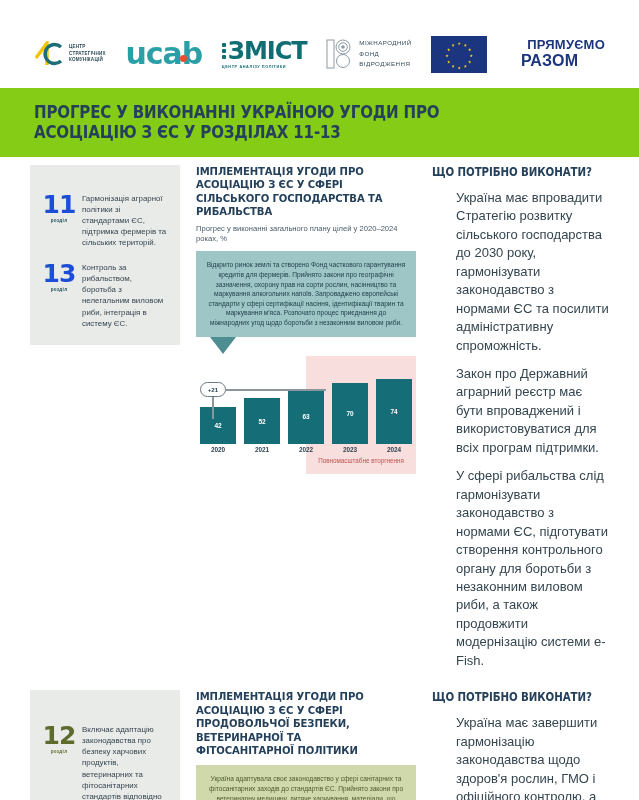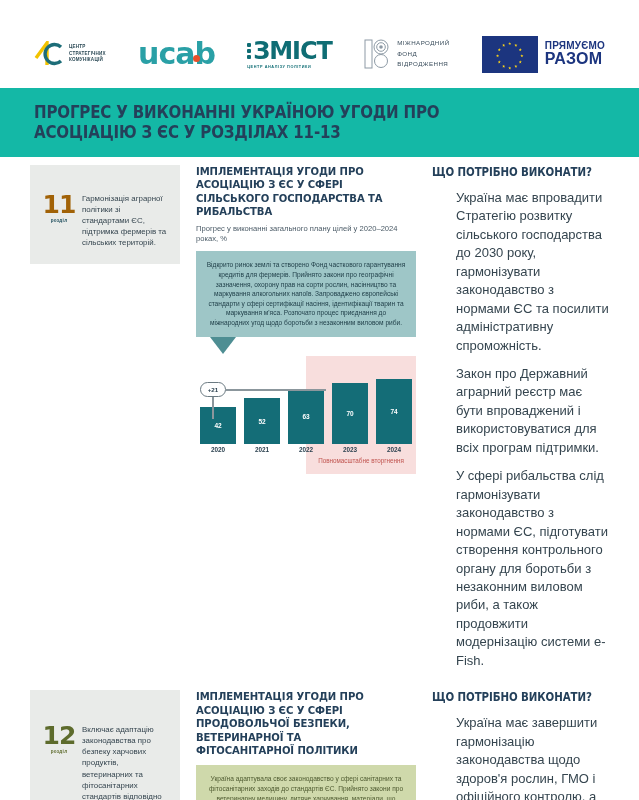--- a/index.html
+++ b/index.html
@@ -40,26 +40,26 @@
     font-family:"DejaVu Sans", sans-serif; line-height:1; }
   .logo-zmist .sub { font-size:3.8px; color:#0f6d74; letter-spacing:.6px; margin-top:2px; font-weight:bold;}
   
   .logo-irf .mark { width:26px; height:30px; margin-right:7px; }
   .logo-irf .txt { font-size:6.2px; line-height:1.75; color:#3a4d5c; letter-spacing:.45px; text-transform:uppercase; }
   
   .logo-eu { align-items:center; }
   .logo-eu .flag { width:56px; height:37px; background:#1c357f; position:relative; margin-right:7px; }
   .logo-eu .flag i { position:absolute; width:3.4px; height:3.4px; background:#ffd617;
      clip-path: polygon(50% 0%, 61% 35%, 98% 35%, 68% 57%, 79% 91%, 50% 70%, 21% 91%, 32% 57%, 2% 35%, 39% 35%); }
-  .logo-eu .txt .l1 { font-size:10px; font-weight:bold; color:#1c357f; letter-spacing:.2px; line-height:1.1;}
-  .logo-eu .txt .l2 { font-size:16px; font-weight:bold; color:#1c357f; letter-spacing:.2px; line-height:1.05;}
+  .logo-eu .txt .l1 { font-size:13px; font-weight:bold; color:#1c357f; letter-spacing:.2px; line-height:1.1;margin-left:33px;}
+  .logo-eu .txt .l2 { font-size:16px; font-weight:bold; color:#1c357f; letter-spacing:.2px; line-height:1.05;text-align:center;}
 
   
   .titleband {
-    background:#14b8a6; margin: 6px 0 0 0; padding:14px 34px 14px 34px;
+    background:#84cc16; margin: 6px 0 0 0; padding:14px 34px 14px 34px;
   }
   .titleband h1 {
     font-family:"DejaVu Sans", sans-serif;
     font-size:17.5px; line-height:1.17; font-weight:bold;
     color:#24405a; letter-spacing:-0.2px;
     transform: scaleX(0.86); transform-origin: left center;
     text-transform:uppercase;
   }
 
   
@@ -88,21 +88,21 @@
   .donut .labels {
     position:absolute; left:0; right:0; top:16px; text-align:center; padding:0 10px;
   }
   .donut .labels .l-main { font-size:7.6px; line-height:1.32; color:#35454f; }
   .donut .labels .l-sec  { font-size:8px; color:#35454f; margin-top:5px; }
 
   
   .chapter { display:flex; align-items:flex-start; margin-top:14px; }
   .chapter .num { width:34px; flex:0 0 34px; text-align:center; margin-right:6px; }
   .chapter .num .n { font-family:"DejaVu Sans", sans-serif; font-size:25px; font-weight:bold;
-     color:#a16207; line-height:.95; letter-spacing:-1px; }
+     color:#1d4ed8; line-height:.95; letter-spacing:-1px; }
   .chapter .num .w { font-size:4.6px; font-weight:bold; color:#1d4d5c; letter-spacing:.3px; margin-top:1px;}
   .chapter .body { font-size:7.9px; line-height:1.4; color:#35454f; }
   .chapter.green .num .n, .chapter.green .num .w { color:#5d6b2c; }
 
   
   h2.sec-title {
     font-family:"DejaVu Sans", sans-serif;
     font-size:11.2px; line-height:1.2; font-weight:bold; color:#24405a;
     text-transform:uppercase; letter-spacing:-0.1px;
     transform: scaleX(0.9); transform-origin:left center;
@@ -240,20 +240,27 @@
       <div class="leftcard">
 
         <div class="chapter">
           <div class="num">
             <div class="n">11</div>
             <div class="w">розділ</div>
           </div>
           <div class="body">Гармонізація аграрної політики зі стандартами ЄС, підтримка фермерів та сільських територій.</div>
         </div>
 
+        <div class="chapter">
+          <div class="num">
+            <div class="n">13</div>
+            <div class="w">розділ</div>
+          </div>
+          <div class="body">Контроль за рибальством, боротьба з нелегальним виловом риби, інтеграція в систему ЄС.</div>
+        </div>
       </div>
     </div>
 
     <div class="col-mid">
       <h2 class="sec-title">ІМПЛЕМЕНТАЦІЯ УГОДИ ПРО АСОЦІАЦІЮ З ЄС У СФЕРІ СІЛЬСЬКОГО ГОСПОДАРСТВА ТА РИБАЛЬСТВА</h2>
       <div class="sec-sub">Прогрес у виконанні загального плану цілей у 2020–2024 роках, %</div>
 
       <div class="callout teal">
         <div class="box">Відкрито ринок землі та створено Фонд часткового гарантування кредитів для фермерів. Прийнято закони про географічні зазначення, охорону прав на сорти рослин, насінництво та маркування алкогольних напоїв. Запроваджено європейські стандарти у сфері сертифікації насіння, ідентифікації тварин та маркування м'яса. Розпочато процес приєднання до міжнародних угод щодо боротьби з незаконним виловом риби.</div>
         <div class="tail"></div>

